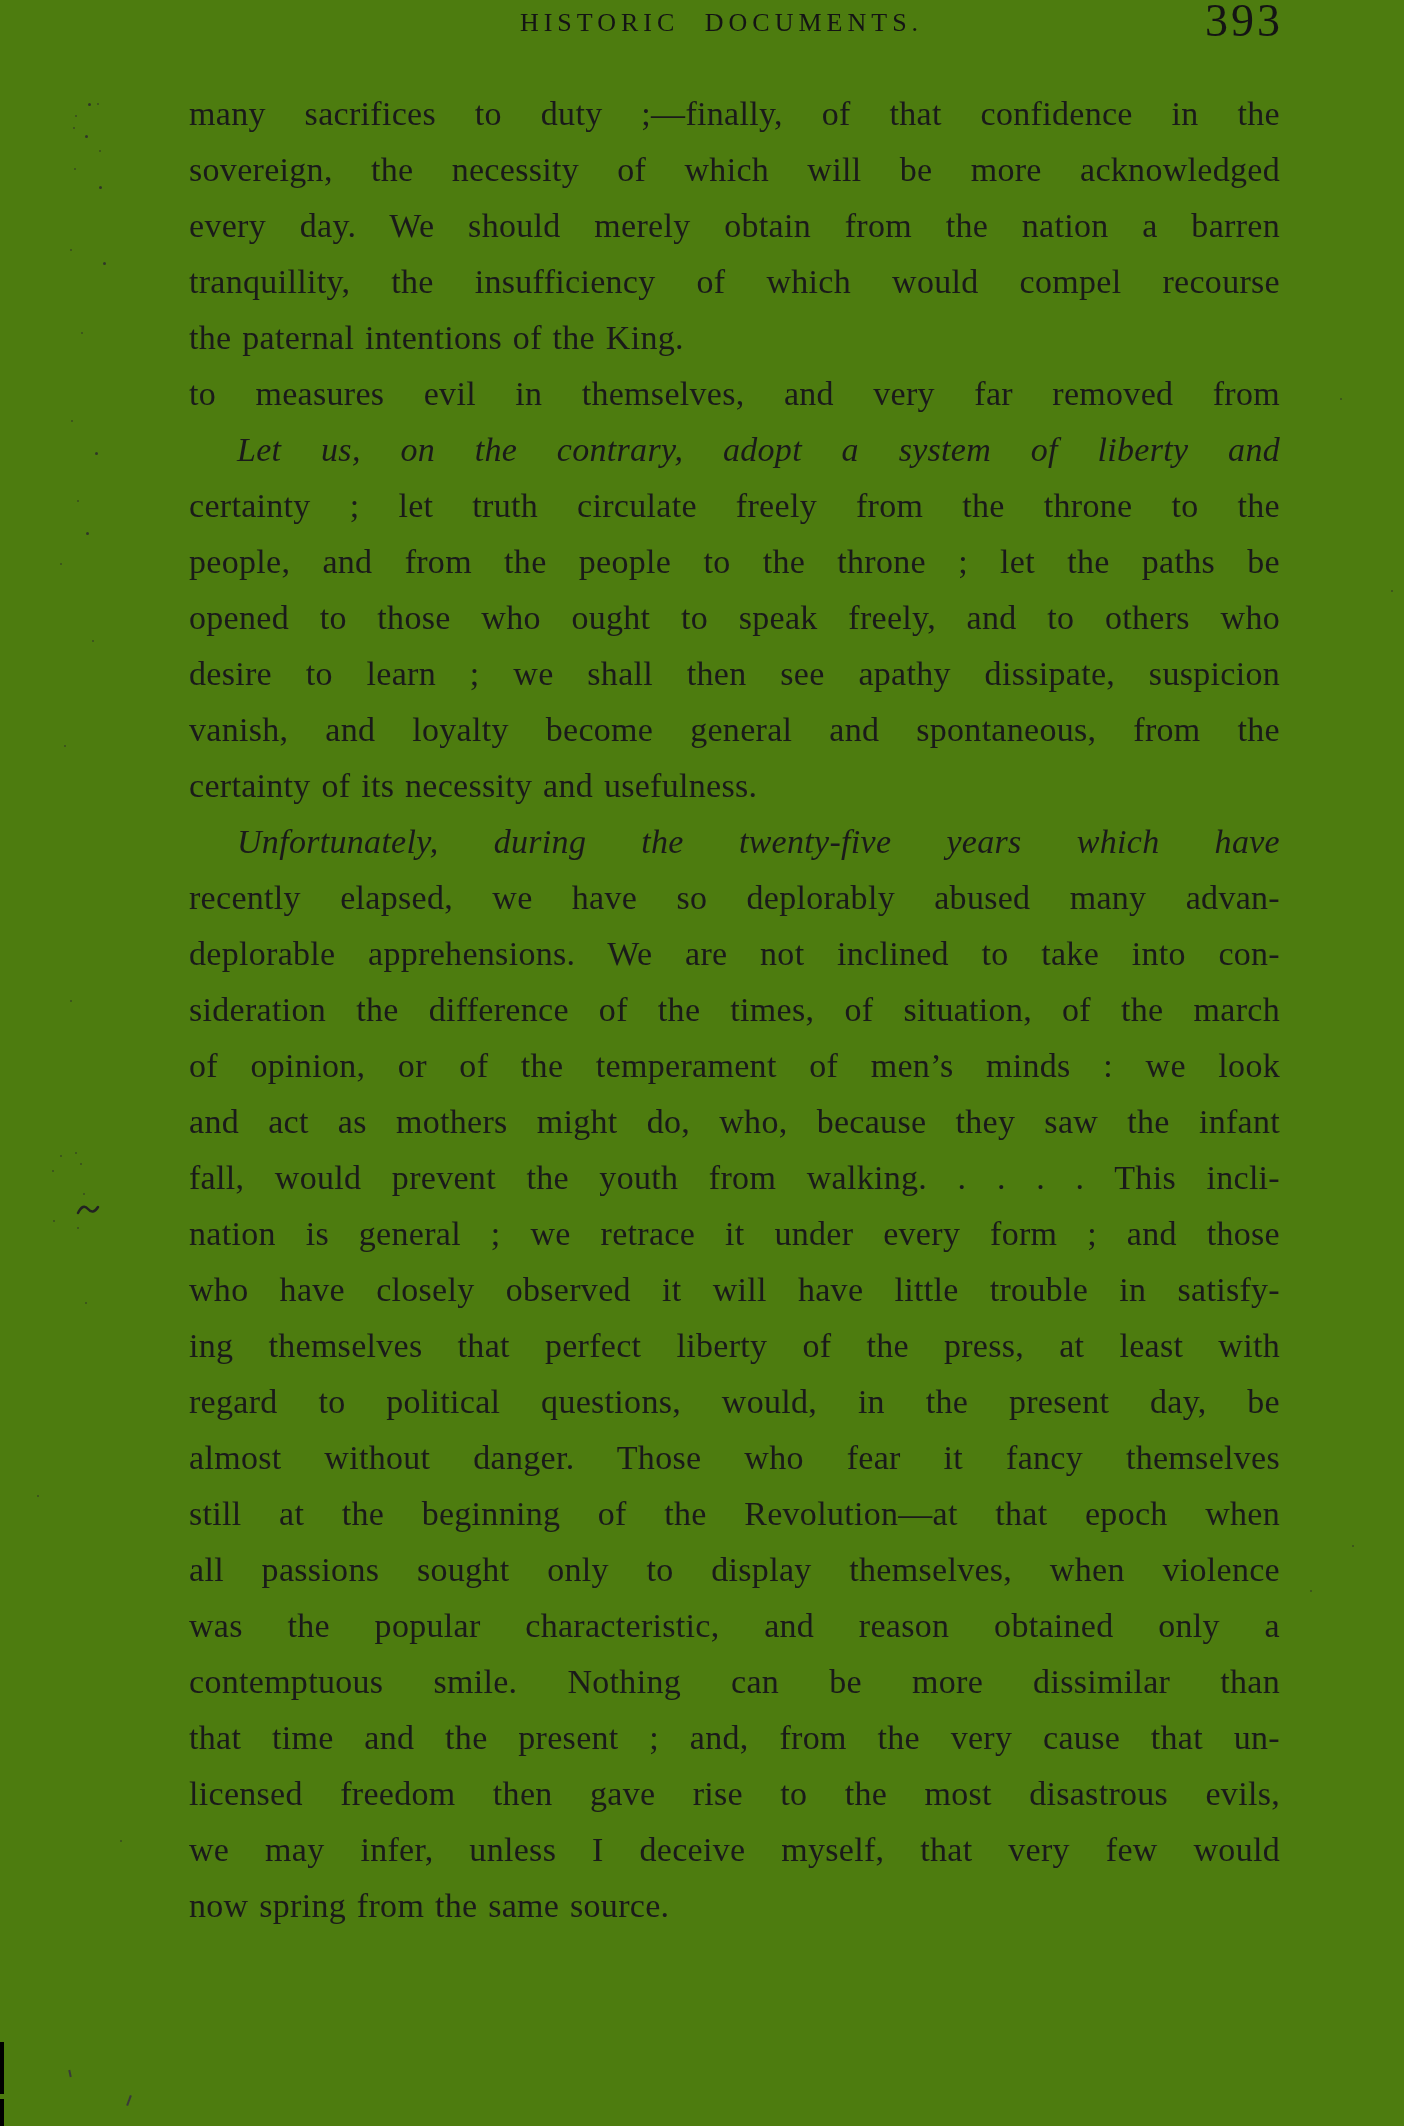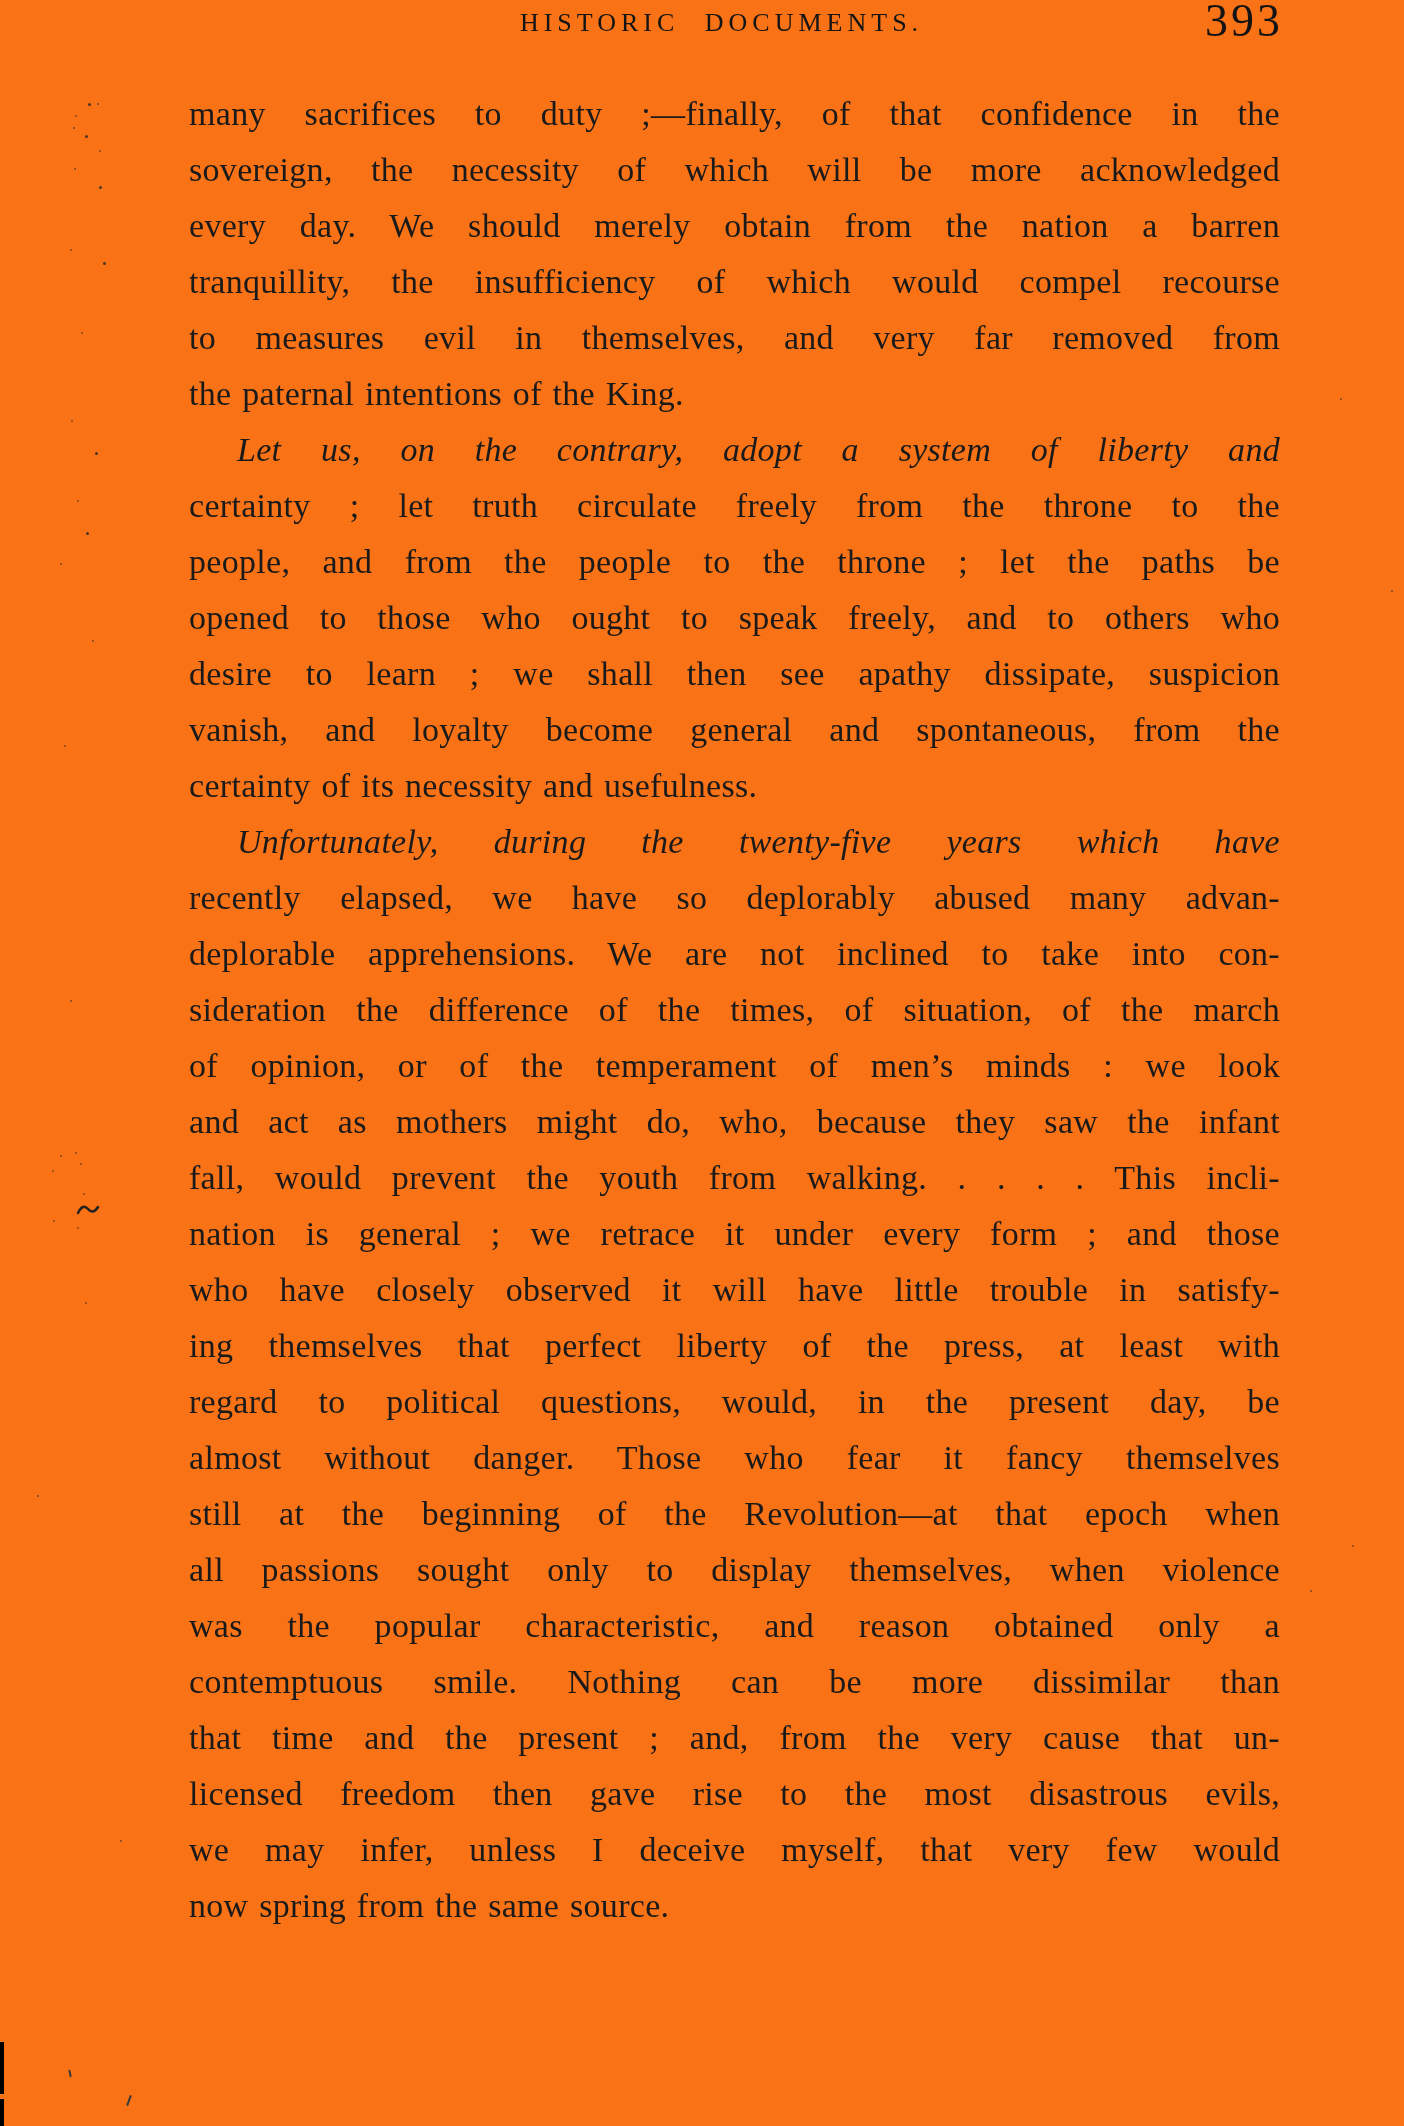--- a/index.html
+++ b/index.html
@@ -5,21 +5,21 @@
   html, body { margin: 0; padding: 0; }
   body {
     width: 1404px; height: 2126px;
     background: #ffffff;
     position: relative;
     font-family: "Liberation Serif", "DejaVu Serif", serif;
     overflow: hidden;
   }
   .page {
     position: absolute; inset: 0;
-    background: #f97316;
+    background: #4d7c0f;
     color: #161616;
     overflow: hidden;
   }
   .running-title {
     position: absolute;
     top: 8px; left: 163px; width: 1117px;
     text-align: center;
     font-size: 26px;
     letter-spacing: 5px;
     word-spacing: 14px;
@@ -84,22 +84,22 @@
 
   <div class="running-title">HISTORIC DOCUMENTS.</div>
 
   <div class="page-number">393</div>
 
   <div class="text-block" id="text-block">
       <div class="line">many sacrifices to duty ;—finally, of that confidence in the</div>
       <div class="line">sovereign, the necessity of which will be more acknowledged</div>
       <div class="line">every day.  We should merely obtain from the nation a barren</div>
       <div class="line">tranquillity, the insufficiency of which would compel recourse</div>
+      <div class="line last">the paternal intentions of the King.</div>
       <div class="line">to measures evil in themselves, and very far removed from</div>
-      <div class="line last">the paternal intentions of the King.</div>
       <div class="line indent">Let us, on the contrary, adopt a system of liberty and</div>
       <div class="line">certainty ; let truth circulate freely from the throne to the</div>
       <div class="line">people, and from the people to the throne ;  let the paths be</div>
       <div class="line">opened to those who ought to speak freely, and to others who</div>
       <div class="line">desire to learn ;  we shall then see apathy dissipate, suspicion</div>
       <div class="line">vanish, and loyalty become general and spontaneous, from the</div>
       <div class="line last">certainty of its necessity and usefulness.</div>
       <div class="line indent">Unfortunately, during the twenty-five years which have</div>
       <div class="line">recently elapsed, we have so deplorably abused many advan-</div>
       <div class="line">deplorable apprehensions.  We are not inclined to take into con-</div>

